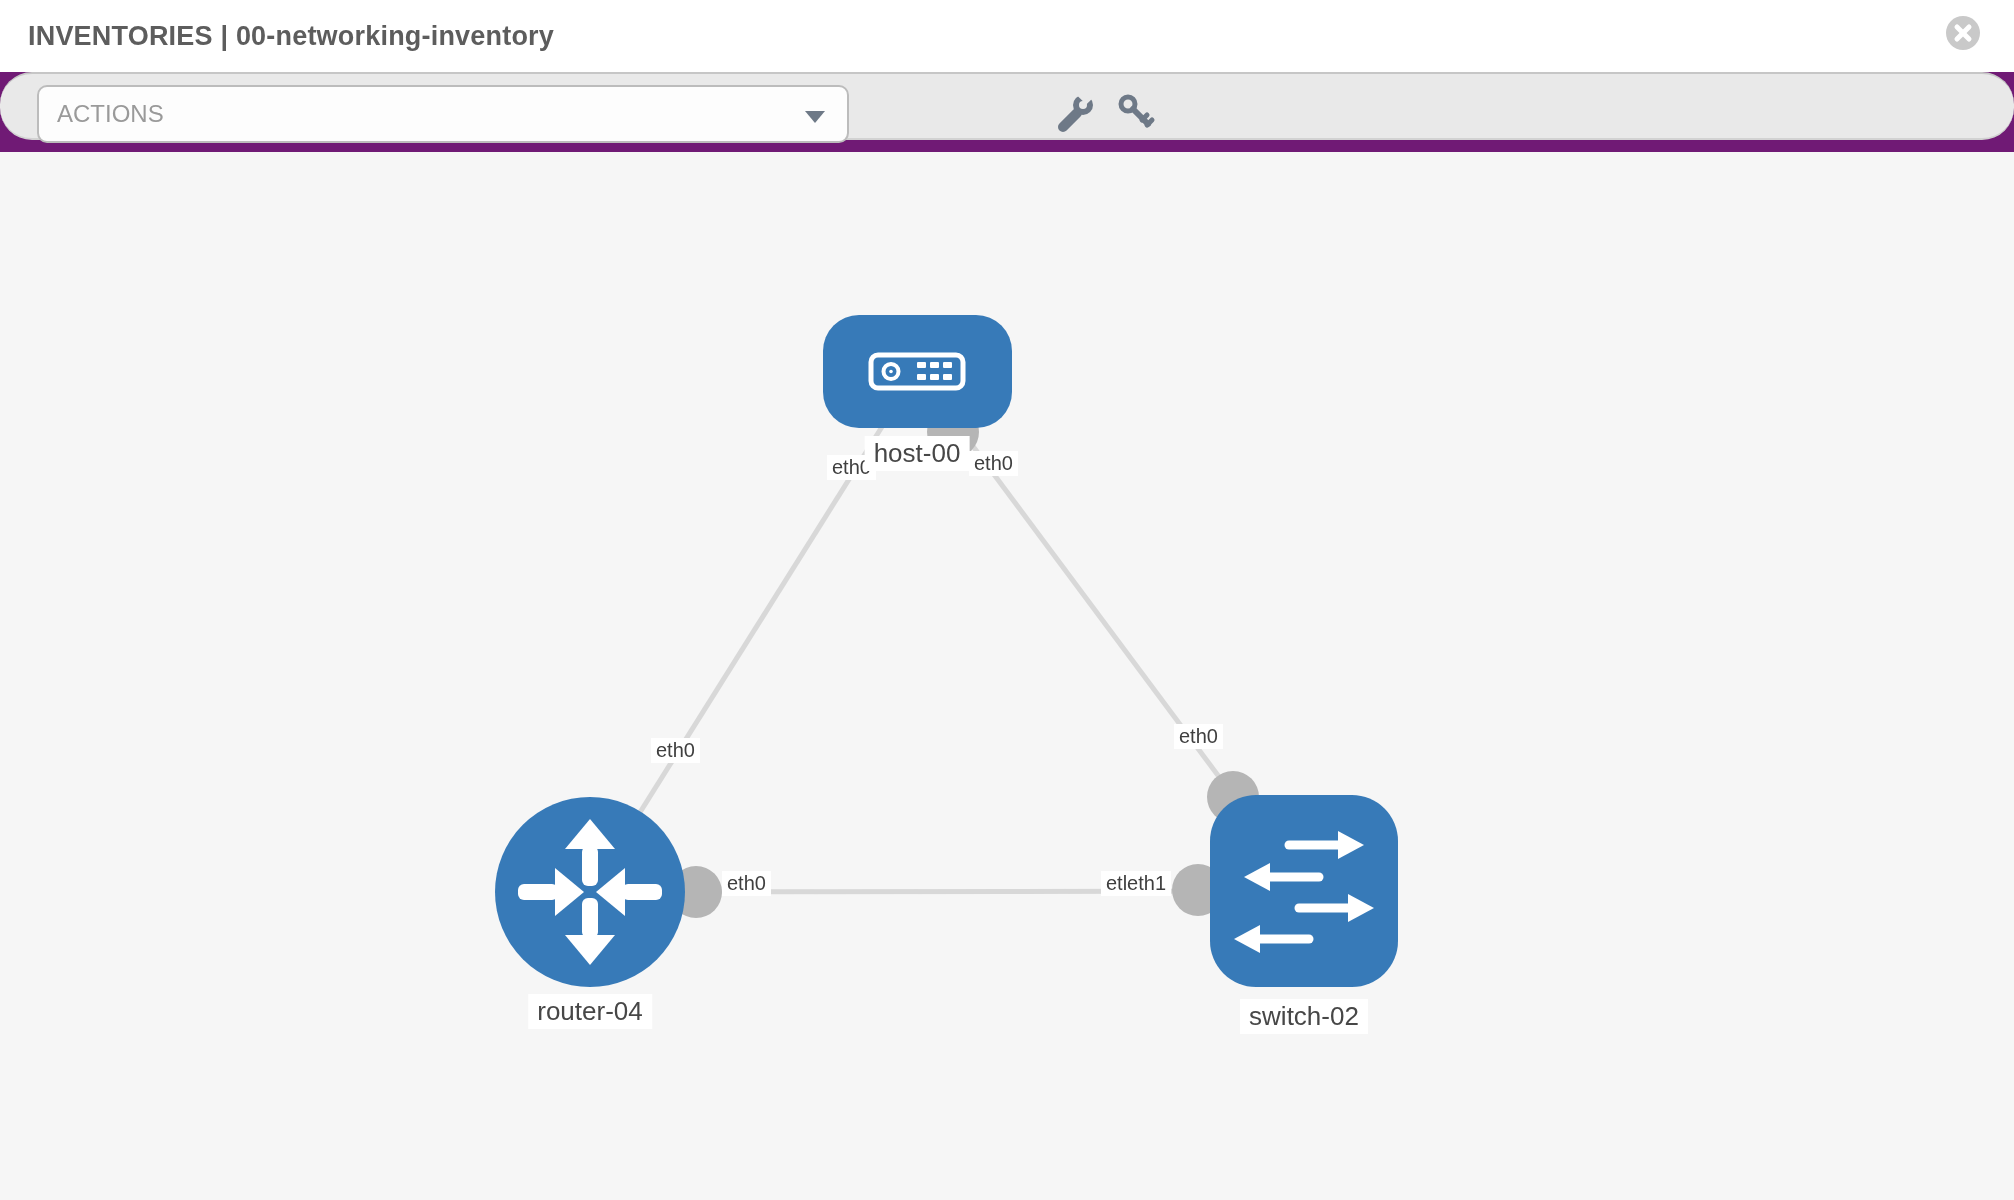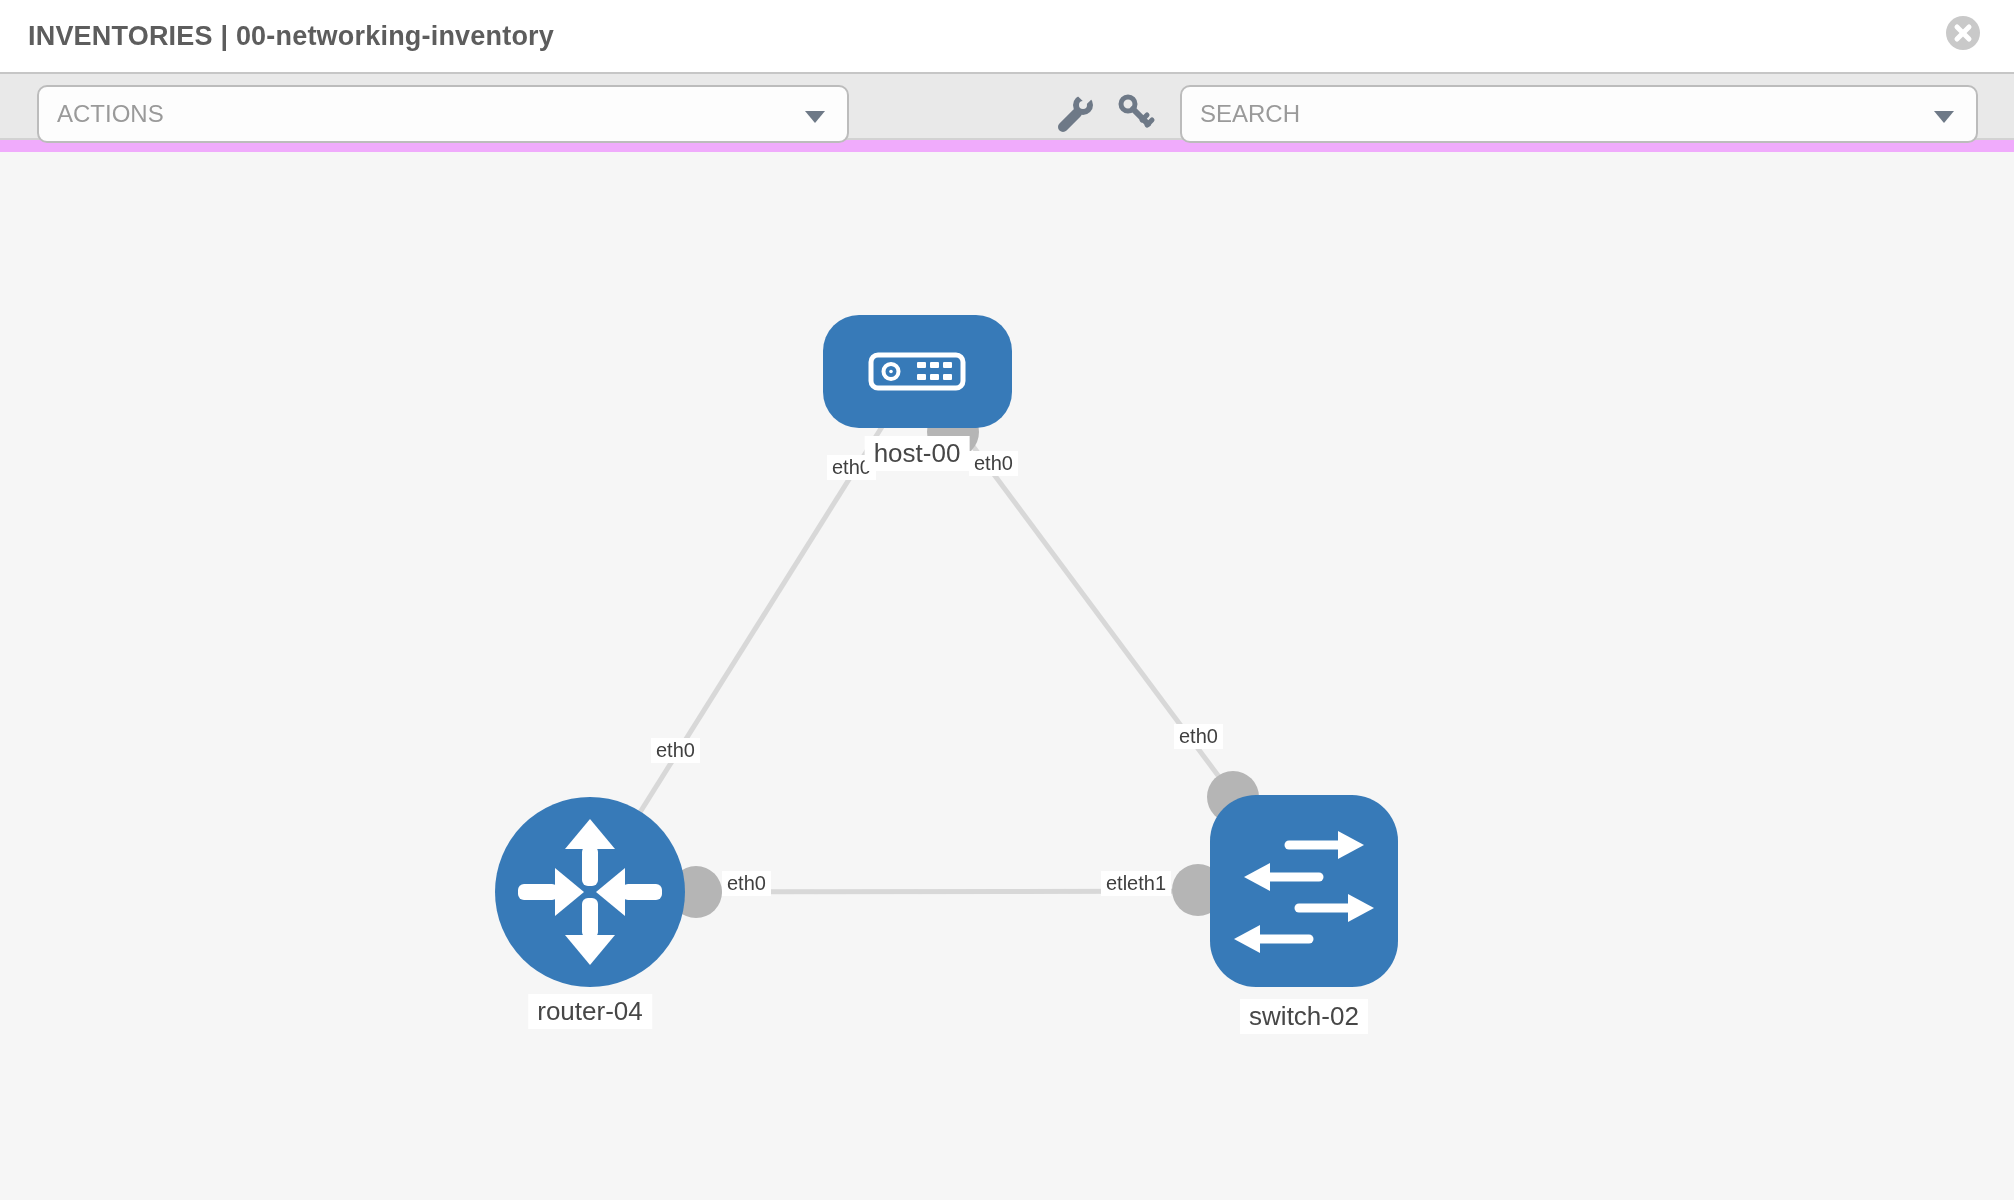--- a/index.html
+++ b/index.html
@@ -1,30 +1,30 @@
 <!DOCTYPE html>
 <html><head>
 <meta charset="utf-8">
 <style>
   html,body{margin:0;padding:0;}
   .screen{
     position:relative; width:2014px; height:1200px; overflow:hidden;
-    background:#f0abfc; font-family:"Liberation Sans", sans-serif;
+    background:#701a75; font-family:"Liberation Sans", sans-serif;
     -webkit-font-smoothing:antialiased;
   }
   
   .hdr{position:absolute; left:0; top:0; width:2014px; height:72px; background:#fff;}
   .hdr-title{position:absolute; left:28px; top:0; height:72px; line-height:72px;
     font-size:27px; font-weight:700; color:#5d5d5d; letter-spacing:.2px; white-space:nowrap;}
   .close-btn{position:absolute; left:1946px; top:16px; width:34px; height:34px; border:none;
     border-radius:50%; background:#c9c9c9; padding:0; cursor:pointer;}
   .close-btn svg{display:block; margin:auto;}
   
   .tbar{position:absolute; left:0; top:72px; width:2014px; height:68px; background:#e9e9e9;
-    border-top:2px solid #c6c6c6; border-bottom:2px solid #d2d2d2; box-sizing:border-box;}
+    border-top:2px solid #c6c6c6; border-bottom:2px solid #d2d2d2; box-sizing:border-box;border-radius:32px;}
   .selbox{position:absolute; top:11px; height:58px; background:#fdfdfd;
     border:2px solid #bcbcbc; border-radius:10px; box-sizing:border-box; cursor:pointer;}
   .selbox .sel-label{position:absolute; left:18px; top:0; line-height:54px; font-size:24px; color:#9a9a9a;}
   .caret{position:absolute; right:22px; top:24px; width:0; height:0;
     border-left:10px solid transparent; border-right:10px solid transparent;
     border-top:12px solid #6e7987;}
   .tool-ic{position:absolute; top:18px; width:44px; height:44px; background:none; border:none; padding:0; cursor:pointer;}
   
   .canvas{position:absolute; left:0; top:152px; width:2014px; height:1048px; background:#f6f6f6;}
   .canvas svg{position:absolute; left:0; top:0;}
@@ -64,24 +64,20 @@
 
     <button class="tool-ic" style="left:1114px;">
       <svg width="42" height="42" viewBox="0 0 42 42">
         <circle cx="13" cy="12" r="7" fill="none" stroke="#6e7987" stroke-width="5"></circle>
         <line x1="18" y1="17" x2="33" y2="32" stroke="#6e7987" stroke-width="6" stroke-linecap="round"></line>
         <line x1="27" y1="28" x2="32" y2="23" stroke="#6e7987" stroke-width="5" stroke-linecap="round"></line>
         <line x1="32" y1="33" x2="37" y2="28" stroke="#6e7987" stroke-width="5" stroke-linecap="round"></line>
       </svg>
     </button>
 
-    <div class="selbox" style="left:1180px; width:798px;">
-      <span class="sel-label">SEARCH</span>
-      <span class="caret"></span>
-    </div>
   </div>
 
   <div class="canvas">
     <svg width="2014" height="1048" viewBox="0 0 2014 1048">
 
       <line x1="590" y1="740" x2="917" y2="219" stroke="#d8d8d8" stroke-width="5"></line>
       <line x1="917" y1="219" x2="1304" y2="739" stroke="#d8d8d8" stroke-width="5"></line>
       <line x1="590" y1="740" x2="1304" y2="739" stroke="#d8d8d8" stroke-width="5"></line>
 
       <circle cx="953" cy="280" r="26" fill="#b5b5b5"></circle>

